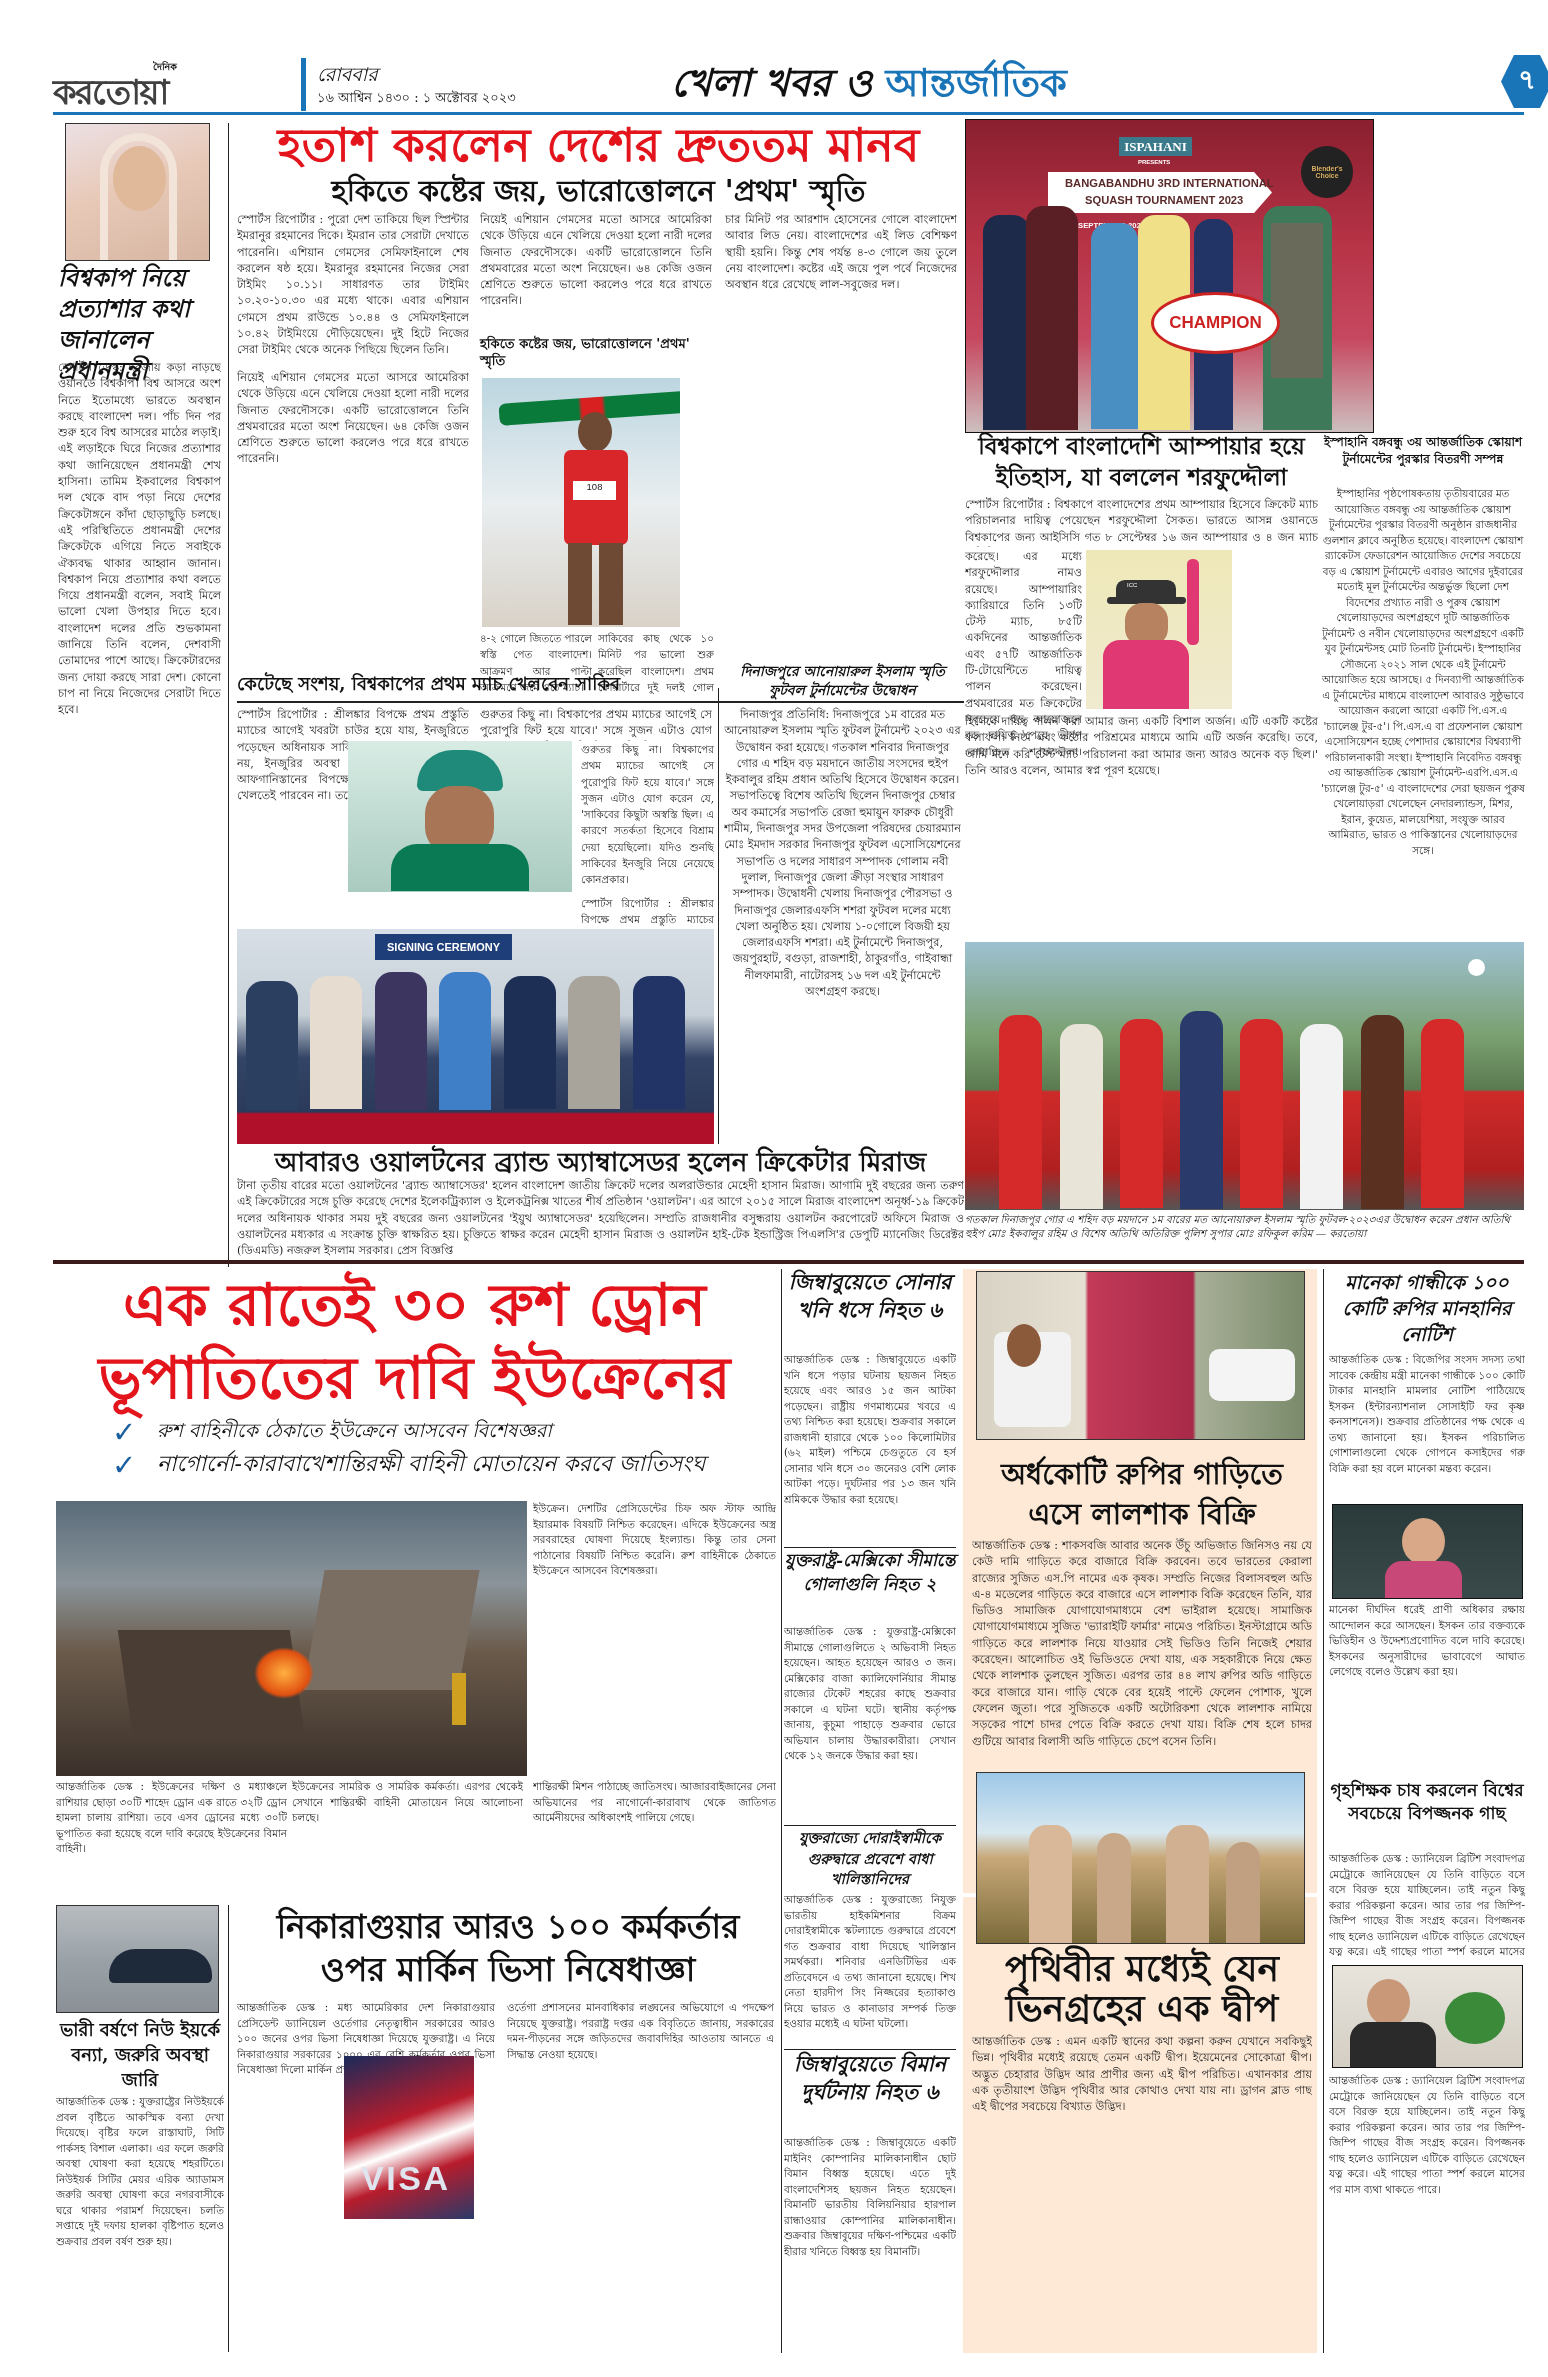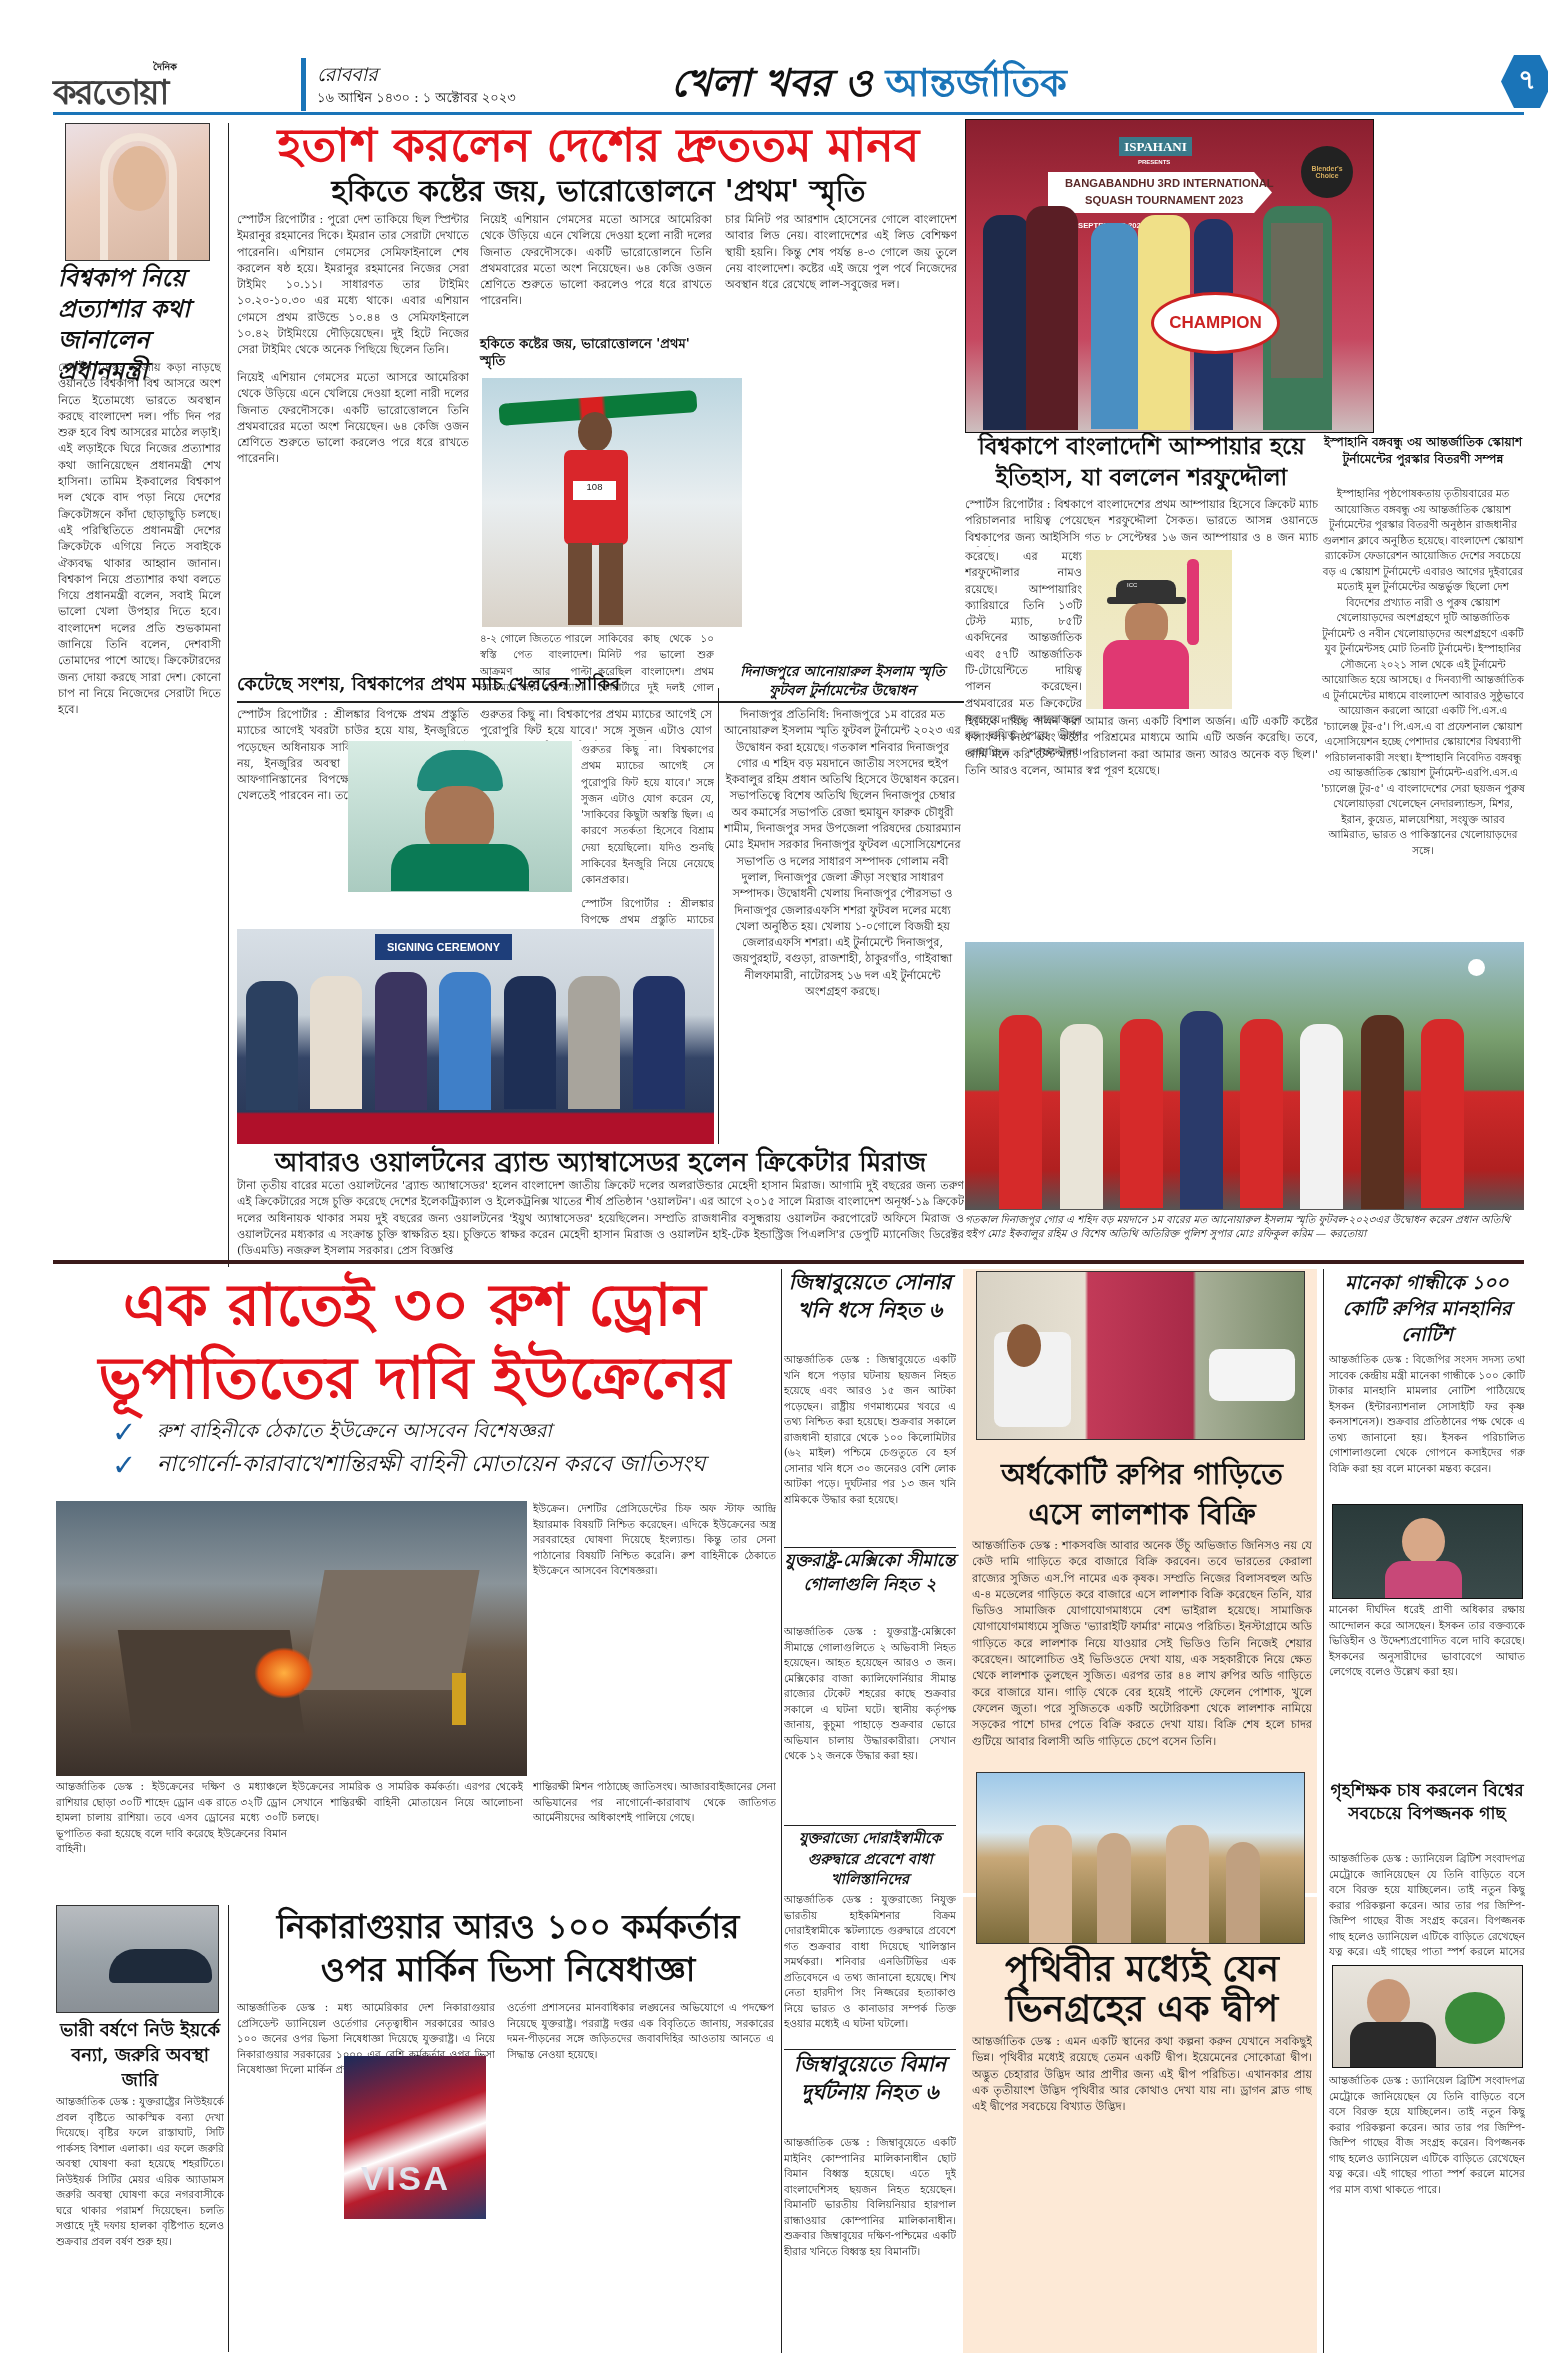--- a/index.html
+++ b/index.html
@@ -56,21 +56,21 @@
 <div class="abs col-rule" style="left:228px;top:123px;height:1144px"></div>
 
 <div class="abs headline-red" style="left:237px;top:119px;width:723px;font-size:46px;line-height:53px">হতাশ করলেন দেশের দ্রুততম মানব</div>
 <div class="abs headline-black" style="left:237px;top:172px;width:723px;font-size:29px;line-height:38px">হকিতে কষ্টের জয়, ভারোত্তোলনে 'প্রথম' স্মৃতি</div>
 <div class="abs body-text" style="left:237px;top:212px;width:232px;height:157px;overflow:hidden">স্পোর্টস রিপোর্টার : পুরো দেশ তাকিয়ে ছিল স্প্রিন্টার ইমরানুর রহমানের দিকে। ইমরান তার সেরাটা দেখাতে পারেননি। এশিয়ান গেমসের সেমিফাইনালে শেষ করলেন ষষ্ঠ হয়ে। ইমরানুর রহমানের নিজের সেরা টাইমিং ১০.১১। সাধারণত তার টাইমিং ১০.২০-১০.৩০ এর মধ্যে থাকে। এবার এশিয়ান গেমসে প্রথম রাউন্ডে ১০.৪৪ ও সেমিফাইনালে ১০.৪২ টাইমিংয়ে দৌড়িয়েছেন। দুই হিটে নিজের সেরা টাইমিং থেকে অনেক পিছিয়ে ছিলেন তিনি।</div>
 <div class="abs body-text" style="left:480px;top:212px;width:232px;height:120px;overflow:hidden">নিয়েই এশিয়ান গেমসের মতো আসরে আমেরিকা থেকে উড়িয়ে এনে খেলিয়ে দেওয়া হলো নারী দলের জিনাত ফেরদৌসকে। একটি ভারোত্তোলনে তিনি প্রথমবারের মতো অংশ নিয়েছেন। ৬৪ কেজি ওজন শ্রেণিতে শুরুতে ভালো করলেও পরে ধরে রাখতে পারেননি।</div>
 <div class="abs body-text" style="left:725px;top:212px;width:232px;height:413px;overflow:hidden">চার মিনিট পর আরশাদ হোসেনের গোলে বাংলাদেশ আবার লিড নেয়। বাংলাদেশের এই লিড বেশিক্ষণ স্থায়ী হয়নি। কিন্তু শেষ পর্যন্ত ৪-৩ গোলে জয় তুলে নেয় বাংলাদেশ। কষ্টের এই জয়ে পুল পর্বে নিজেদের অবস্থান ধরে রেখেছে লাল-সবুজের দল।</div>
 <div class="abs body-text" style="left:237px;top:370px;width:232px;height:258px;overflow:hidden">নিয়েই এশিয়ান গেমসের মতো আসরে আমেরিকা থেকে উড়িয়ে এনে খেলিয়ে দেওয়া হলো নারী দলের জিনাত ফেরদৌসকে। একটি ভারোত্তোলনে তিনি প্রথমবারের মতো অংশ নিয়েছেন। ৬৪ কেজি ওজন শ্রেণিতে শুরুতে ভালো করলেও পরে ধরে রাখতে পারেননি।</div>
 <div class="abs headline-black" style="left:480px;top:335px;width:232px;font-size:13px;line-height:17px;text-align:left">হকিতে কষ্টের জয়, ভারোত্তোলনে 'প্রথম' স্মৃতি</div>
 
-<div class="abs photo" style="left:482px;top:378px;width:260px;height:249px;background:linear-gradient(180deg,#bcd6e0 0%,#e9eef0 50%,#d9d2c8 100%);border:none">
+<div class="abs photo" style="left:482px;top:378px;width:198px;height:249px;background:linear-gradient(180deg,#bcd6e0 0%,#e9eef0 50%,#d9d2c8 100%);border:none">
   <div style="position:absolute;left:17px;top:19px;width:198px;height:22.4px;background:linear-gradient(90deg,#0a7a3a 0,#0a7a3a 40%,#d82020 42%,#d82020 52%,#0a7a3a 54%);border-radius:6.9px;transform:rotate(-4deg)"></div>
   <div style="position:absolute;left:96px;top:34px;width:34px;height:40px;border-radius:50%;background:#6e4a34"></div>
   <div style="position:absolute;left:82px;top:72px;width:64px;height:95px;background:#d9262b;border-radius:6.9px"></div>
   <div style="position:absolute;left:91px;top:103px;width:43px;height:19px;background:#fff;font-size:9.5px;text-align:center;color:#222;font-family:'Liberation Sans',sans-serif">108</div>
   <div style="position:absolute;left:86px;top:165px;width:24px;height:82px;background:#6e4a34"></div>
   <div style="position:absolute;left:117px;top:165px;width:24px;height:82px;background:#6e4a34"></div>
 </div>
 <div class="abs body-text" style="left:480px;top:630px;width:112px;height:69px;overflow:hidden;font-size:10.3px">৪-২ গোলে জিততে পারলে স্বস্তি পেত বাংলাদেশ। আক্রমণ আর পাল্টা আক্রমণে জমে ওঠে ম্যাচ।</div>
 <div class="abs body-text" style="left:598px;top:630px;width:116px;height:69px;overflow:hidden;font-size:10.3px">সাকিবের কাছ থেকে ১০ মিনিট পর ভালো শুরু করেছিল বাংলাদেশ। প্রথম কোয়ার্টারে দুই দলই গোল করে।</div>
 <div class="abs h-rule" style="left:237px;top:701px;width:727px"></div>
@@ -178,21 +178,21 @@
 <div class="abs photo" style="left:56px;top:1905px;width:163px;height:108px;background:linear-gradient(180deg,#b8bcc0 0%,#9aa2a8 50%,#8a9096 100%);border:0.9px solid #333">
   <div style="position:absolute;left:52px;top:43px;width:103px;height:34px;background:#1e2a3a;border-radius:26px 26px 5.2px 5.2px"></div>
 </div>
 <div class="abs headline-black" style="left:56px;top:2017px;width:168px;font-size:18px;line-height:25px">ভারী বর্ষণে নিউ ইয়র্কে বন্যা, জরুরি অবস্থা জারি</div>
 <div class="abs body-text" style="left:56px;top:2094px;width:168px;height:258px;overflow:hidden;font-size:10.3px;line-height:15.5px">আন্তর্জাতিক ডেস্ক : যুক্তরাষ্ট্রের নিউইয়র্কে প্রবল বৃষ্টিতে আকস্মিক বন্যা দেখা দিয়েছে। বৃষ্টির ফলে রাস্তাঘাট, সিটি পার্কসহ বিশাল এলাকা। এর ফলে জরুরি অবস্থা ঘোষণা করা হয়েছে শহরটিতে। নিউইয়র্ক সিটির মেয়র এরিক অ্যাডামস জরুরি অবস্থা ঘোষণা করে নগরবাসীকে ঘরে থাকার পরামর্শ দিয়েছেন। চলতি সপ্তাহে দুই দফায় হালকা বৃষ্টিপাত হলেও শুক্রবার প্রবল বর্ষণ শুরু হয়।</div>
 <div class="abs col-rule" style="left:228px;top:1905px;height:447px"></div>
 
 <div class="abs headline-black" style="left:237px;top:1905px;width:542px;font-size:33px;line-height:43px">নিকারাগুয়ার আরও ১০০ কর্মকর্তার</div>
 <div class="abs headline-black" style="left:237px;top:1948px;width:542px;font-size:33px;line-height:43px">ওপর মার্কিন ভিসা নিষেধাজ্ঞা</div>
 <div class="abs body-text" style="left:237px;top:2000px;width:258px;height:344px;overflow:hidden;font-size:10.3px;line-height:15.5px">আন্তর্জাতিক ডেস্ক : মধ্য আমেরিকার দেশ নিকারাগুয়ার প্রেসিডেন্ট ড্যানিয়েল ওর্তেগার নেতৃত্বাধীন সরকারের আরও ১০০ জনের ওপর ভিসা নিষেধাজ্ঞা দিয়েছে যুক্তরাষ্ট্র। এ নিয়ে নিকারাগুয়ার সরকারের ১০০০ এর বেশি কর্মকর্তার ওপর ভিসা নিষেধাজ্ঞা দিলো মার্কিন প্রশাসন।</div>
-<div class="abs photo" style="left:344px;top:2056px;width:142px;height:163px;background:linear-gradient(160deg,#1a2a5a 0%,#b81c2c 40%,#ffffff 55%,#b81c2c 70%,#2a3a6a 100%);border:none">
+<div class="abs photo" style="left:344px;top:2056px;width:130px;height:163px;background:linear-gradient(160deg,#1a2a5a 0%,#b81c2c 40%,#ffffff 55%,#b81c2c 70%,#2a3a6a 100%);border:none">
   <div class="visa" style="left:17px;top:103px;color:#e0e4ee">VISA</div>
 </div>
 <div class="abs body-text" style="left:507px;top:2000px;width:267px;height:344px;overflow:hidden;font-size:10.3px;line-height:15.5px">ওর্তেগা প্রশাসনের মানবাধিকার লঙ্ঘনের অভিযোগে এ পদক্ষেপ নিয়েছে যুক্তরাষ্ট্র। পররাষ্ট্র দপ্তর এক বিবৃতিতে জানায়, সরকারের দমন-পীড়নের সঙ্গে জড়িতদের জবাবদিহির আওতায় আনতে এ সিদ্ধান্ত নেওয়া হয়েছে।</div>
 
 <div class="abs col-rule" style="left:781px;top:1269px;height:1084px"></div>
 <div class="abs headline-black" style="left:784px;top:1269px;width:172px;font-size:20.6px;line-height:27.5px;font-style:italic">জিম্বাবুয়েতে সোনার খনি ধসে নিহত ৬</div>
 <div class="abs body-text" style="left:784px;top:1352px;width:172px;height:189px;overflow:hidden;font-size:10.3px;line-height:15.5px">আন্তর্জাতিক ডেস্ক : জিম্বাবুয়েতে একটি খনি ধসে পড়ার ঘটনায় ছয়জন নিহত হয়েছে এবং আরও ১৫ জন আটকা পড়েছেন। রাষ্ট্রীয় গণমাধ্যমের খবরে এ তথ্য নিশ্চিত করা হয়েছে। শুক্রবার সকালে রাজধানী হারারে থেকে ১০০ কিলোমিটার (৬২ মাইল) পশ্চিমে চেগুতুতে বে হর্স সোনার খনি ধসে ৩০ জনেরও বেশি লোক আটকা পড়ে। দুর্ঘটনার পর ১৩ জন খনি শ্রমিককে উদ্ধার করা হয়েছে।</div>
 <div class="abs h-rule" style="left:784px;top:1547px;width:172px;height:0.9px"></div>
 <div class="abs headline-black" style="left:784px;top:1548px;width:172px;font-size:17px;line-height:24px;font-style:italic">যুক্তরাষ্ট্র-মেক্সিকো সীমান্তে গোলাগুলি নিহত ২</div>
 <div class="abs body-text" style="left:784px;top:1624px;width:172px;height:198px;overflow:hidden;font-size:10.3px;line-height:15.5px">আন্তর্জাতিক ডেস্ক : যুক্তরাষ্ট্র-মেক্সিকো সীমান্তে গোলাগুলিতে ২ অভিবাসী নিহত হয়েছেন। আহত হয়েছেন আরও ৩ জন। মেক্সিকোর বাজা ক্যালিফোর্নিয়ার সীমান্ত রাজ্যের টেকেট শহরের কাছে শুক্রবার সকালে এ ঘটনা ঘটে। স্থানীয় কর্তৃপক্ষ জানায়, কুচুমা পাহাড়ে শুক্রবার ভোরে অভিযান চালায় উদ্ধারকারীরা। সেখান থেকে ১২ জনকে উদ্ধার করা হয়।</div>

